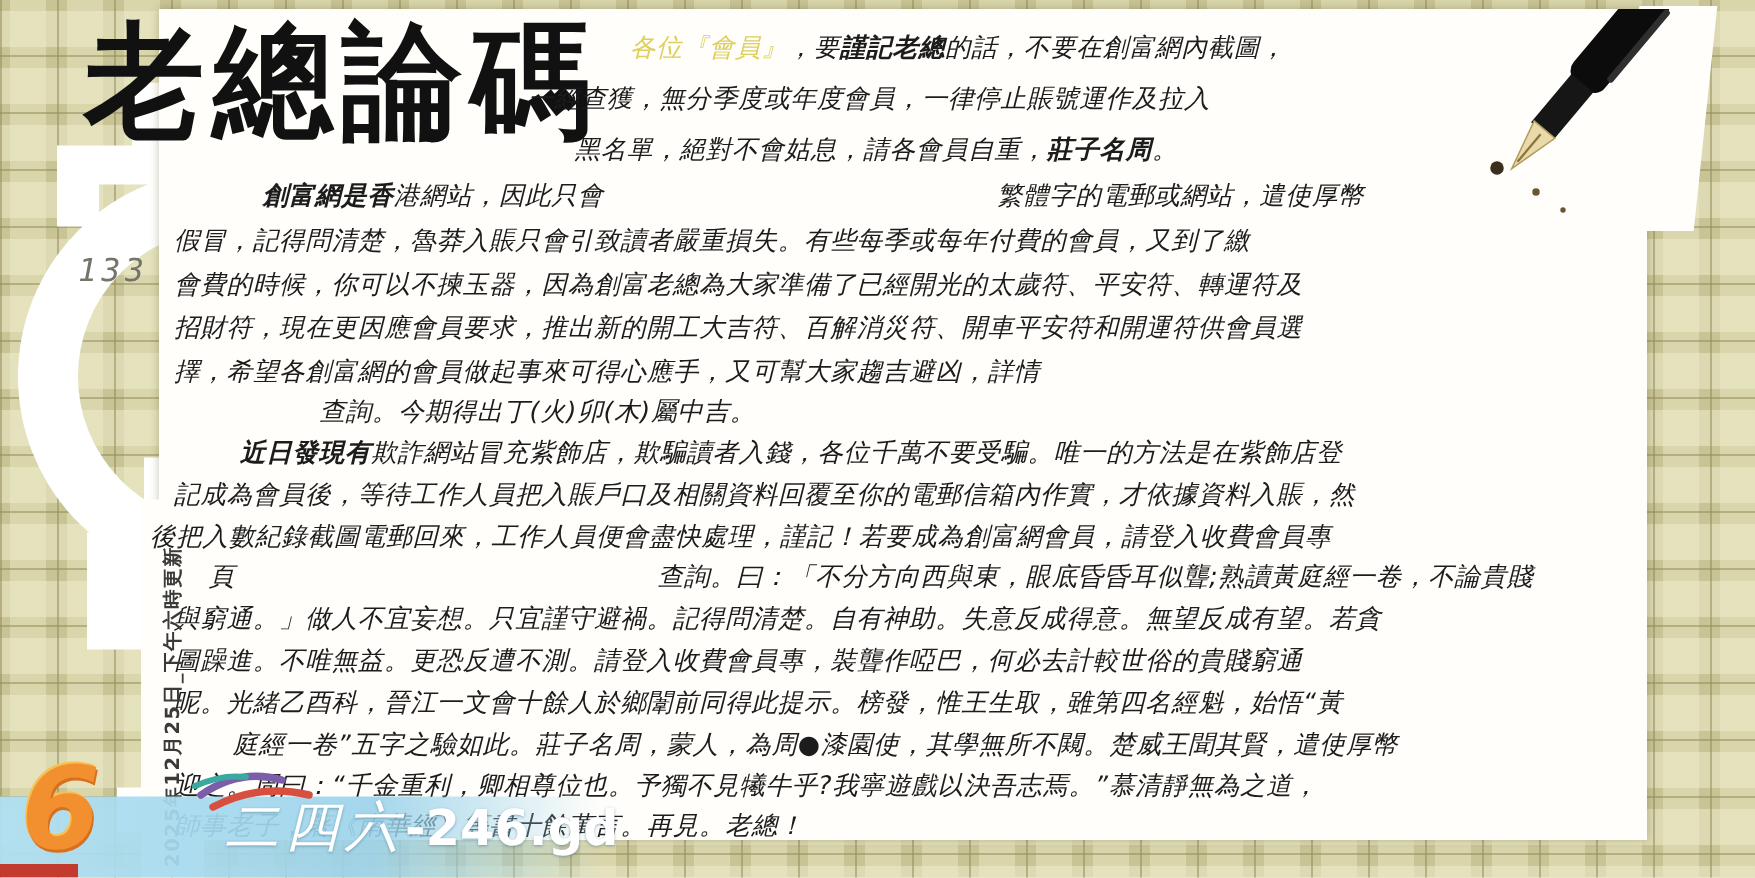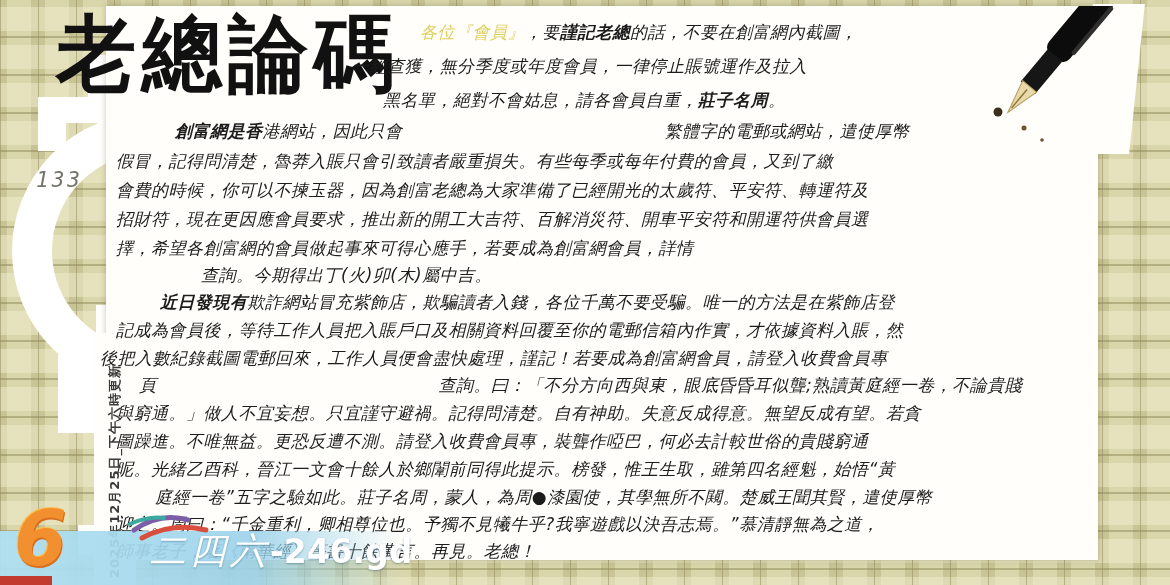--- a/index.html
+++ b/index.html
@@ -20,21 +20,21 @@
   }
   .paper-ext{
     position:absolute;left:1085px;top:4px;width:52px;height:150px;
     background:#fffefa;transform:skewX(-6deg);
   }
   .left-strip{
     position:absolute;left:94px;top:333px;width:42px;height:252px;background:#fffefa;
   }
   .ornament{position:absolute;left:0;top:55px;width:145px;height:510px;}
   .page-num{
-    position:absolute;left:36px;top:168px;
+    position:absolute;left:52px;top:168px;
     font-size:21px;letter-spacing:3px;color:#75736a;font-style:italic;
     font-family:"DejaVu Sans Mono",monospace;
   }
   .main-title{
     position:absolute;left:56px;top:14px;
     font-family:"DejaVu Serif",serif;font-weight:bold;
     font-size:80px;line-height:1;color:#111;letter-spacing:6px;
     transform:scaleY(1.05);
   }
   .tline{
@@ -104,22 +104,22 @@
   </svg>
 
   <div>
       <div class="tline" style="left: 420px; top: 20px;"><span style="color: rgb(221, 207, 94);">各位『會員』</span><span>，要</span><span class="b">謹記老總</span><span>的話，不要在創富網內截圖，</span></div>
       <div class="tline" style="left: 352px; top: 54px;"><span>一經查獲，無分季度或年度會員，一律停止賬號運作及拉入</span></div>
       <div class="tline" style="left: 383px; top: 88px;"><span>黑名單，絕對不會姑息，請各會員自重，</span><span class="b">莊子名周</span><span>。</span></div>
       <div class="tline" style="left: 175px; top: 119px;"><span class="b">創富網是香</span><span>港網站，因此只會</span><span class="gap" style="width: 262px;"></span><span>繁體字的電郵或網站，遣使厚幣</span></div>
       <div class="tline" style="left: 116px; top: 149px;"><span>假冒，記得問清楚，魯莽入賬只會引致讀者嚴重損失。有些每季或每年付費的會員，又到了繳</span></div>
       <div class="tline" style="left: 116px; top: 178px;"><span>會費的時候，你可以不揀玉器，因為創富老總為大家準備了已經開光的太歲符、平安符、轉運符及</span></div>
       <div class="tline" style="left: 116px; top: 207px;"><span>招財符，現在更因應會員要求，推出新的開工大吉符、百解消災符、開車平安符和開運符供會員選</span></div>
-      <div class="tline" style="left: 116px; top: 236px;"><span>擇，希望各創富網的會員做起事來可得心應手，若要成為創富網會員，詳情</span></div>
-      <div class="tline" style="left: 201px; top: 263px;"><span>查詢。今期得出丁(火)卯(木)屬中吉。</span></div>
+      <div class="tline" style="left: 116px; top: 236px;"><span>擇，希望各創富網的會員做起事來可得心應手，又可幫大家趨吉避凶，詳情</span></div>
+      <div class="tline" style="left: 213px; top: 263px;"><span>查詢。今期得出丁(火)卯(木)屬中吉。</span></div>
       <div class="tline" style="left: 160px; top: 290px;"><span class="b">近日發現有</span><span>欺詐網站冒充紫飾店，欺騙讀者入錢，各位千萬不要受騙。唯一的方法是在紫飾店登</span></div>
       <div class="tline" style="left: 116px; top: 318px;"><span>記成為會員後，等待工作人員把入賬戶口及相關資料回覆至你的電郵信箱內作實，才依據資料入賬，然</span></div>
       <div class="tline" style="left: 100px; top: 346px; text-align: right;"><span>後把入數紀錄截圖電郵回來，工作人員便會盡快處理，謹記！若要成為創富網會員，請登入收費會員專</span></div>
       <div class="tline" style="left: 116px; top: 373px; margin-left: 23px;"><span>頁</span><span class="gap" style="width: 282px;"></span><span>查詢。曰：「不分方向西與東，眼底昏昏耳似聾;熟讀黃庭經一卷，不論貴賤</span></div>
       <div class="tline" style="left: 116px; top: 401px;"><span>與窮通。」做人不宜妄想。只宜謹守避禍。記得問清楚。自有神助。失意反成得意。無望反成有望。若貪</span></div>
       <div class="tline" style="left: 116px; top: 429px;"><span>圖躁進。不唯無益。更恐反遭不測。請登入收費會員專，裝聾作啞巴，何必去計較世俗的貴賤窮通</span></div>
       <div class="tline" style="left: 116px; top: 457px;"><span>呢。光緒乙酉科，晉江一文會十餘人於鄉闈前同得此提示。榜發，惟王生取，雖第四名經魁，始悟“黃</span></div>
       <div class="tline" style="left: 116px; top: 485px; margin-left: 39px;"><span>庭經一卷”五字之驗如此。莊子名周，蒙人，為周●漆園使，其學無所不闚。楚威王聞其賢，遣使厚幣</span></div>
       <div class="tline" style="left: 116px; top: 512px;"><span>迎之。周曰：“千金重利，卿相尊位也。予獨不見犧牛乎?我寧遊戲以決吾志焉。”慕清靜無為之道，</span></div>
       <div class="tline" style="left: 116px; top: 539px;"><span>師事老子，著《南華經》等書十餘萬言。再見。老總！</span></div>

